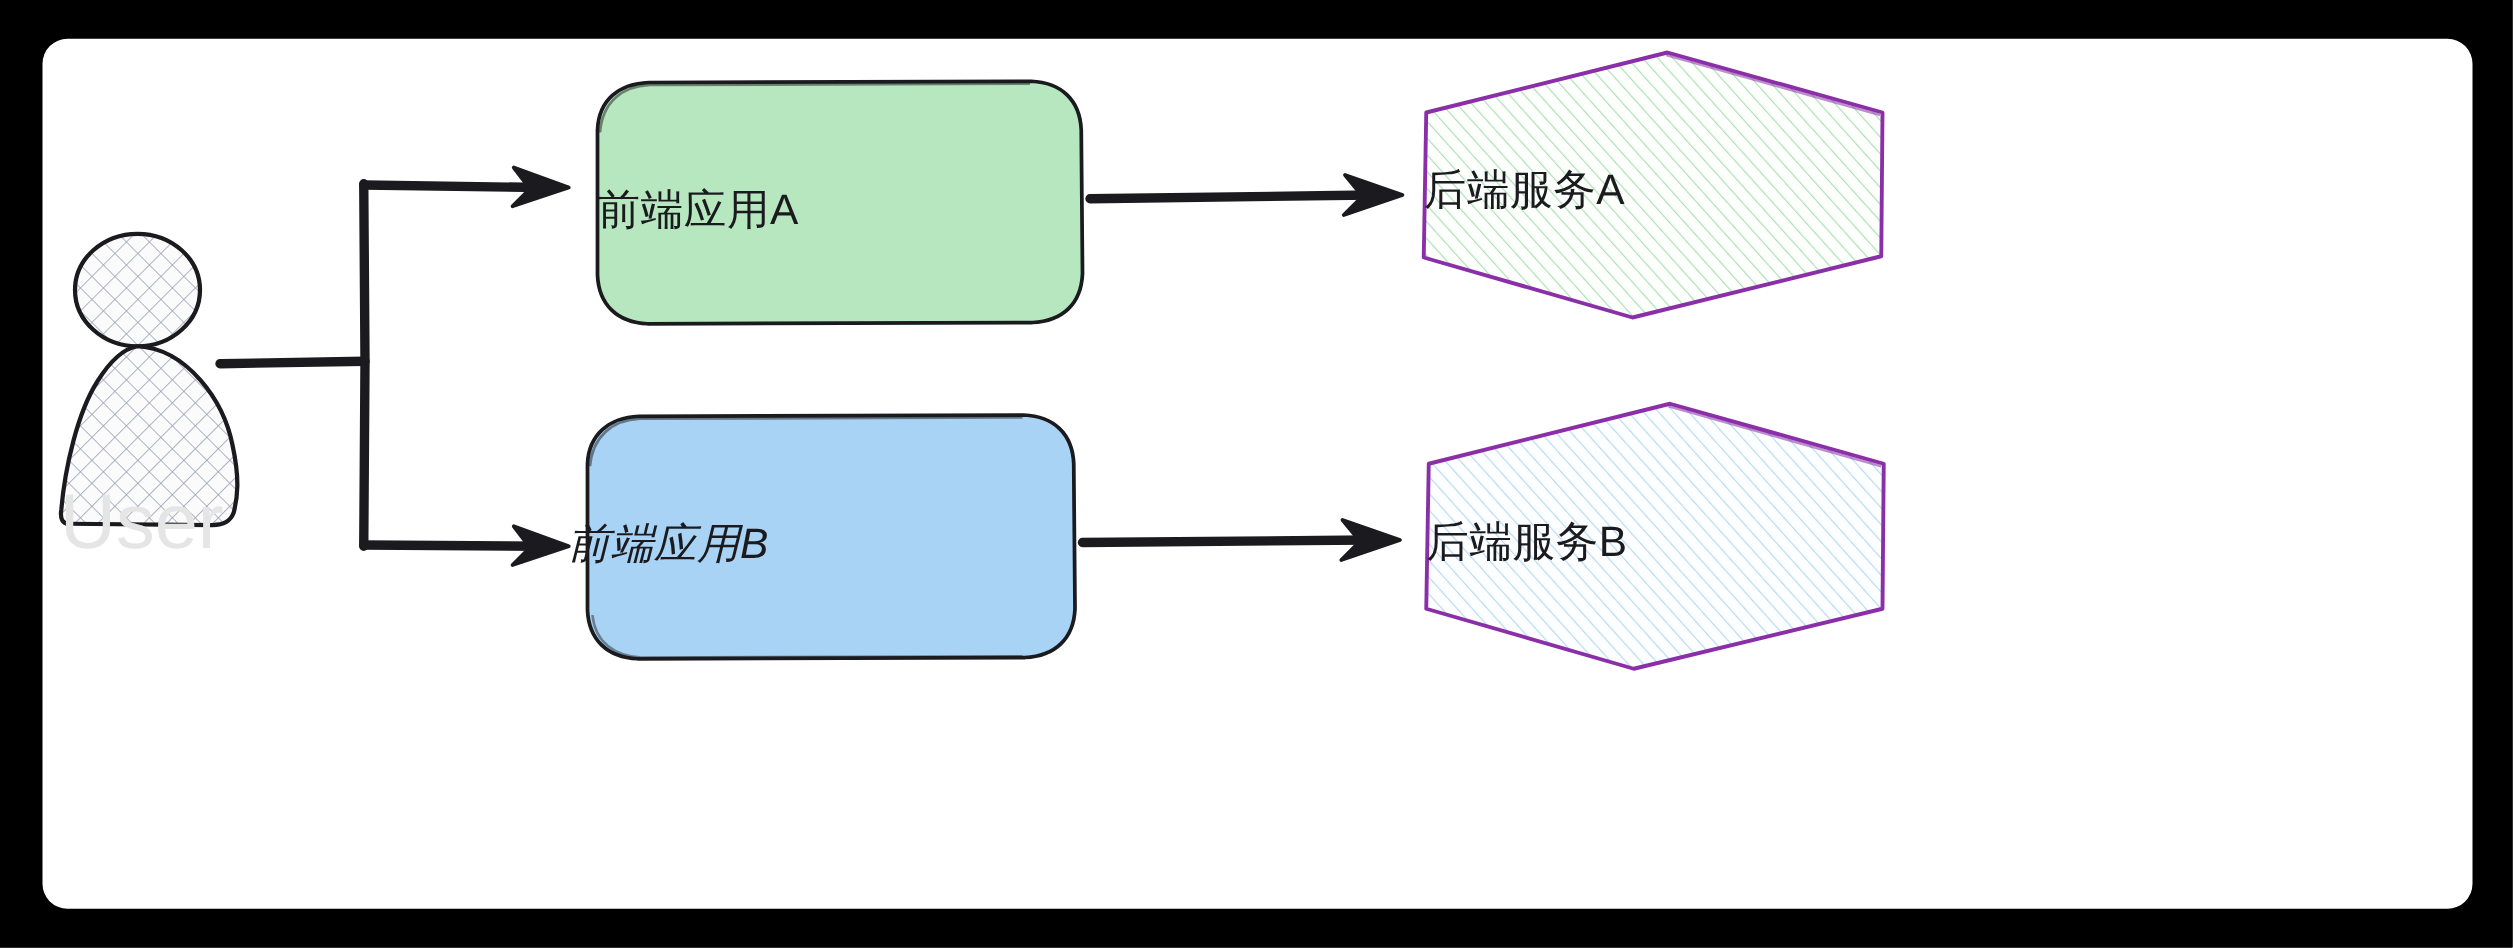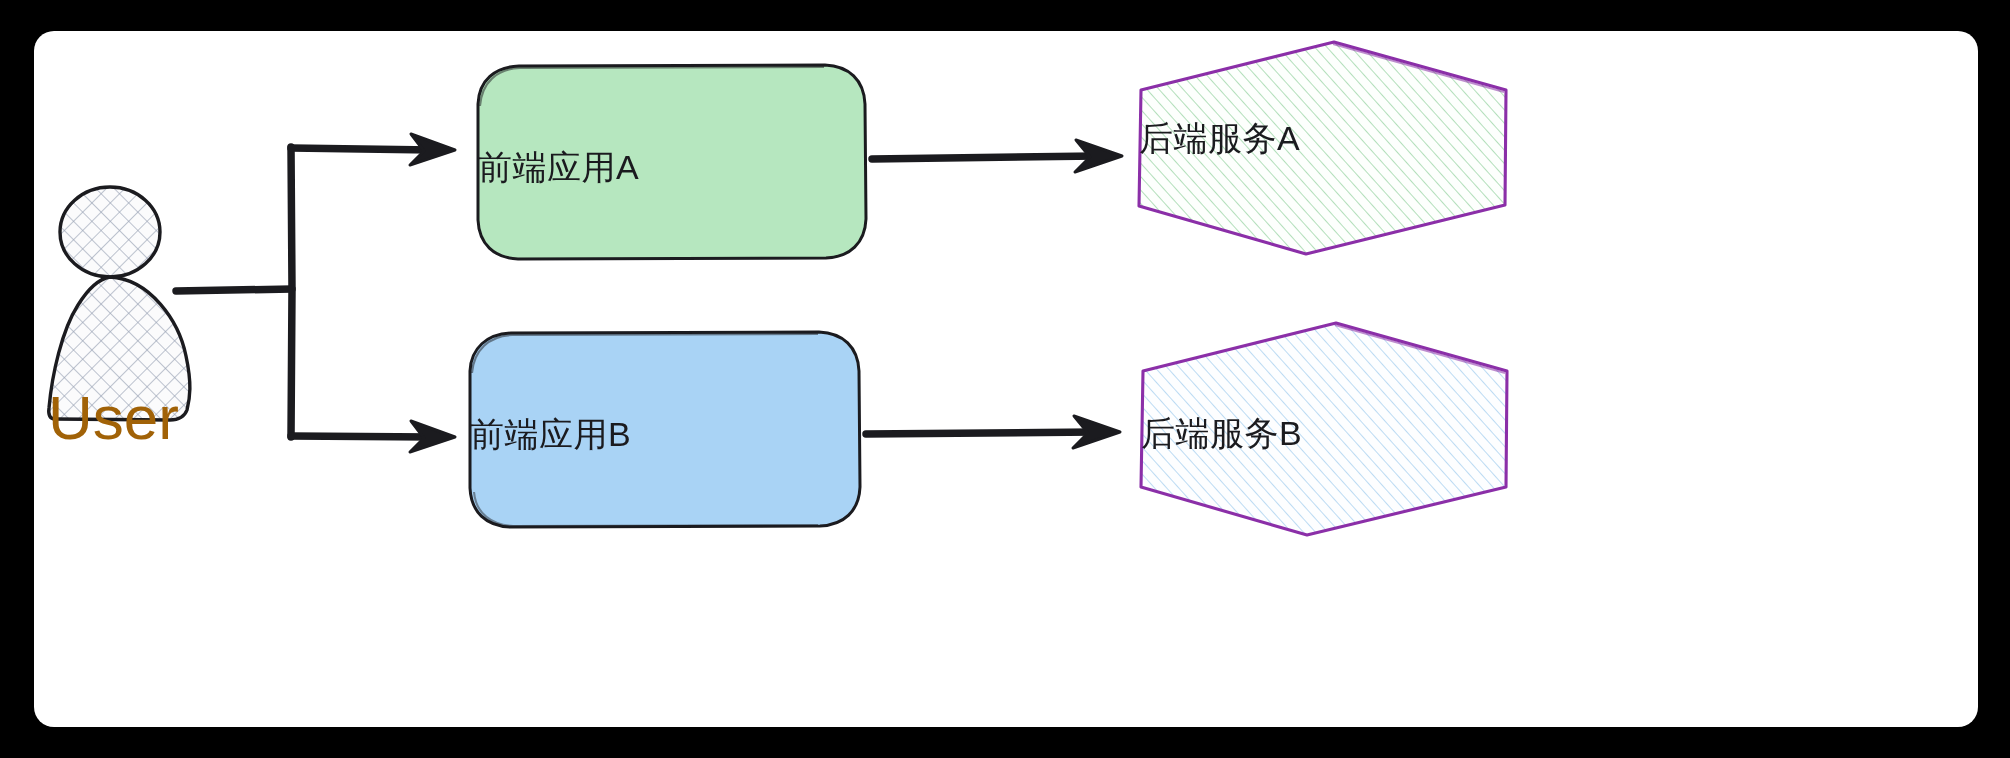--- a/index.html
+++ b/index.html
@@ -43,21 +43,21 @@
     white-space: nowrap;
     pointer-events: none;
     text-align: left;
   }
   .cjk-label {
     font-size: 34px;
     letter-spacing: 0.5px;
   }
   .actor-label {
     font-size: 62px;
-    color: #a16207;
+    color: #e5e5e5;
   }
 </style>
 </head>
 <body>
 
 <div id="stage">
   <div id="canvas-sheet"></div>
 
   <svg id="diagram-svg" viewBox="0 0 2010 758">
     <defs>
@@ -156,18 +156,18 @@
         <path d="M 1335 325 L 1505 373" fill="none" stroke="#8b2fa8" stroke-width="2" opacity="0.55"></path>
       </g>
 
     </g>
   </svg>
 
   <div class="node-label actor-label" style="left: 48px; top: 382px; width: 140px;">User</div>
 
   <div class="node-label cjk-label" style="left: 478px; top: 145px; width: 388px;">前端应用A</div>
 
-  <div class="node-label cjk-label" style="left: 470px; top: 412px; width: 338px;">前端应用B</div>
+  <div class="node-label cjk-label" style="left: 454px; top: 412px; width: 338px; font-style: italic;">前端应用B</div>
 
-  <div class="node-label cjk-label" style="left: 1139px; top: 116px; width: 307px;">后端服务A</div>
+  <div class="node-label cjk-label" style="left: 1139px; top: 129px; width: 307px;">后端服务A</div>
 
   <div class="node-label cjk-label" style="left: 1141px; top: 411px; width: 424px;">后端服务B</div>
 </div>
 
 </body></html>

